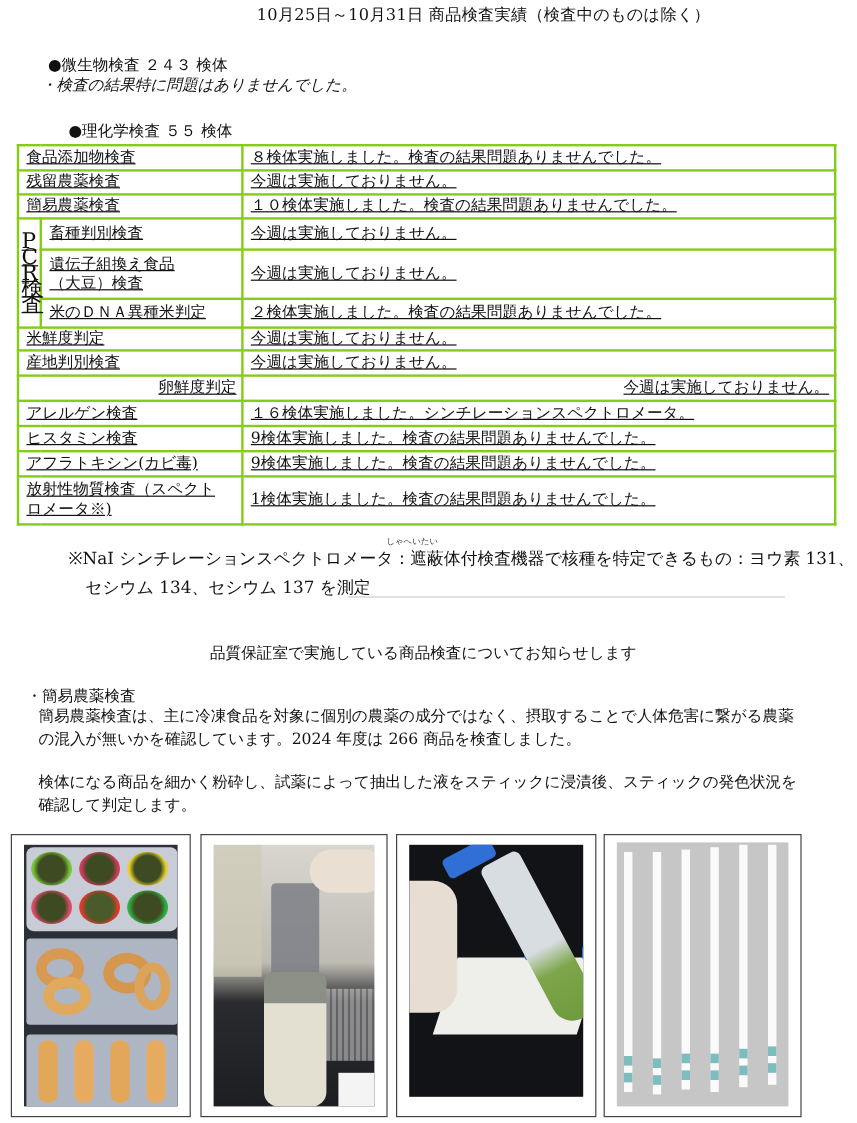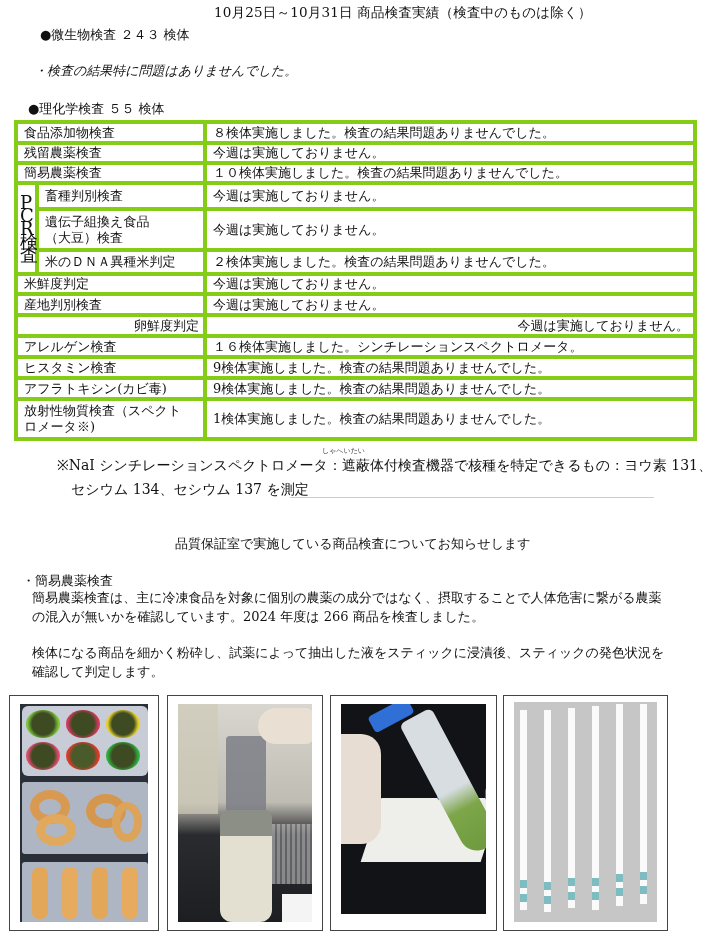--- a/index.html
+++ b/index.html
@@ -4,41 +4,41 @@
 <style>
   html, body { margin:0; padding:0; background:#ffffff; }
   body { width:714px; height:936px; position:relative; overflow:hidden;
          font-family:"DejaVu Serif","Liberation Serif",serif; color:#111; font-size:13px; }
   .abs { position:absolute; white-space:nowrap; }
   .title { left:214px; top:4px; font-size:13.5px; letter-spacing:0.2px; }
   .h-bullet { font-size:13px; }
   .sub { font-size:13px;font-style:italic; }
   table.res { position:absolute; left:14px; top:120px; width:683px; border-collapse:collapse;
               border:2px solid #222; font-size:13px; }
-  table.res td { border:4px solid #84cc16; padding:0 4px 0 6px; line-height:16px; vertical-align:middle; }
+  table.res td { border:2px solid #84cc16; padding:0 4px 0 6px; line-height:16px; vertical-align:middle;text-decoration:underline; }
   table.res td.name { width:175px; }
   table.res td.pcr { width:12px; padding:0 2px; text-align:center; font-size:18px; line-height:13px; }
   table.res td.subname { width:145px; padding-left:6px; }
   .note { font-size:14px; }
   .ruby { position:absolute; font-size:7px; color:#333; }
   .hr { position:absolute; height:1px; background:#ccc; }
   .intro-title { left:175px; top:535px; font-size:13px; }
   .para { font-size:13px; line-height:19px; }
   .photo { position:absolute; border:1px solid #444; background:#fff; box-sizing:border-box; }
   .photo .inner { position:absolute; left:10px; top:8px; right:10px; bottom:8px; overflow:hidden; }
 </style>
 </head>
 <body>
 
 <div class="abs title">10月25日～10月31日 商品検査実績（検査中のものは除く）</div>
 
-<div class="abs h-bullet" style="left:40px;top:26px;">●微生物検査 ２４３ 検体</div>
+<div class="abs h-bullet" style="left:40px;top:45px;">●微生物検査 ２４３ 検体</div>
 <div class="abs sub" style="left:34px;top:62px;">・検査の結果特に問題はありませんでした。</div>
 
-<div class="abs h-bullet" style="left:28px;top:100px;">●理化学検査 ５５ 検体</div>
+<div class="abs h-bullet" style="left:57px;top:100px;">●理化学検査 ５５ 検体</div>
 
 <table class="res">
   <tbody>
       <tr style="height:21px;">
     <td class="name" colspan="2">食品添加物検査</td>
     <td>８検体実施しました。検査の結果問題ありませんでした。</td>
   </tr>
   <tr style="height:20px;">
     <td class="name" colspan="2">残留農薬検査</td>
     <td>今週は実施しておりません。</td>

